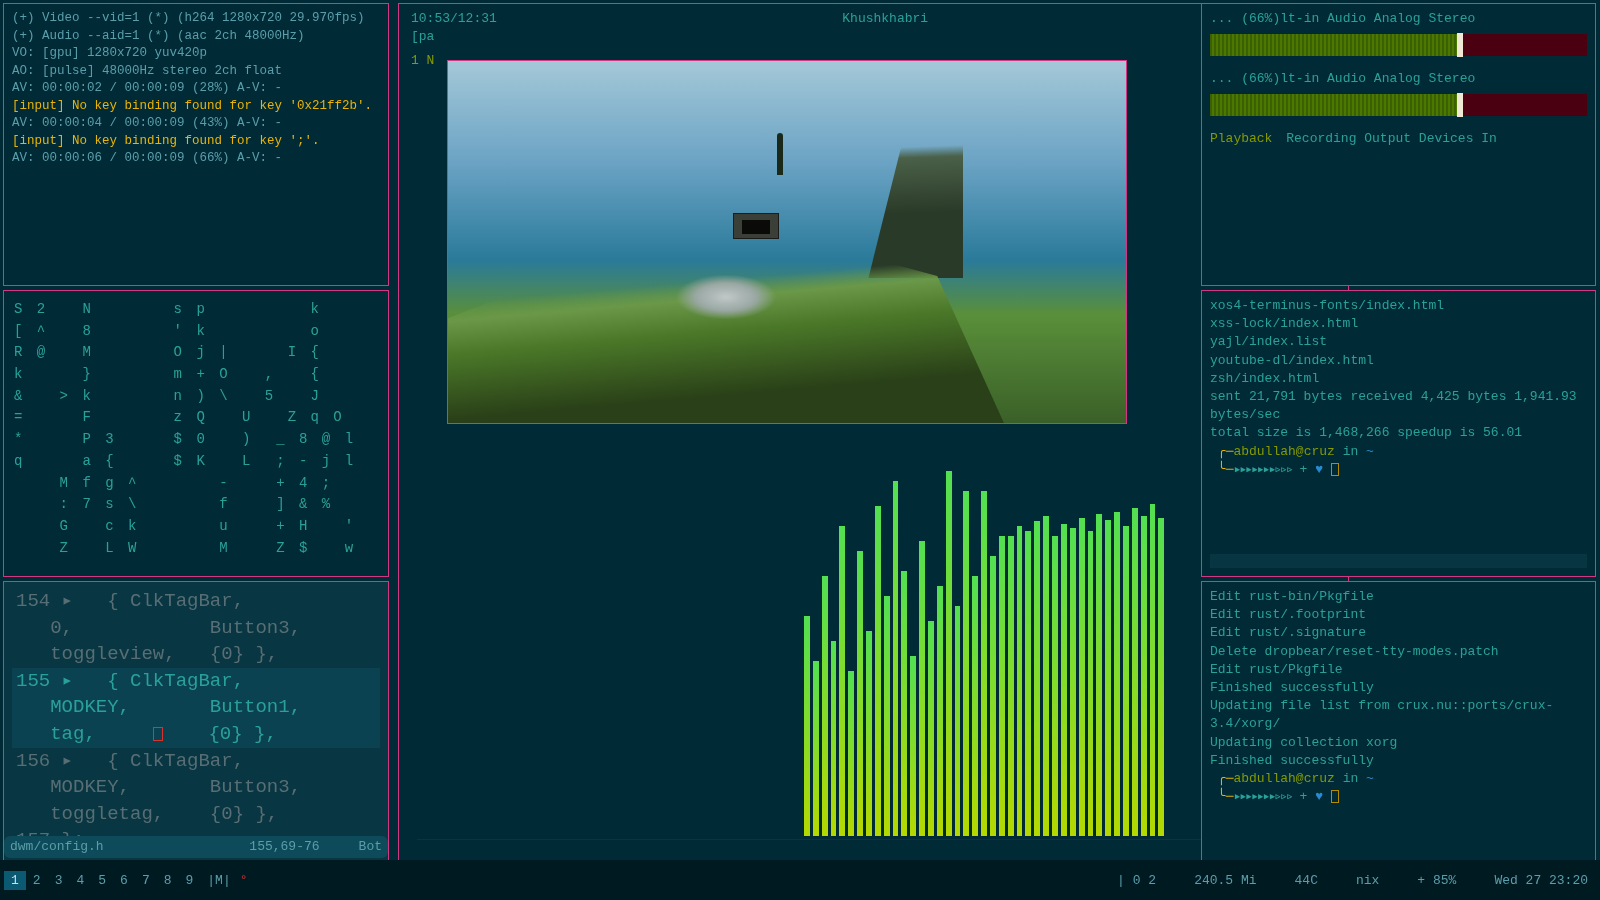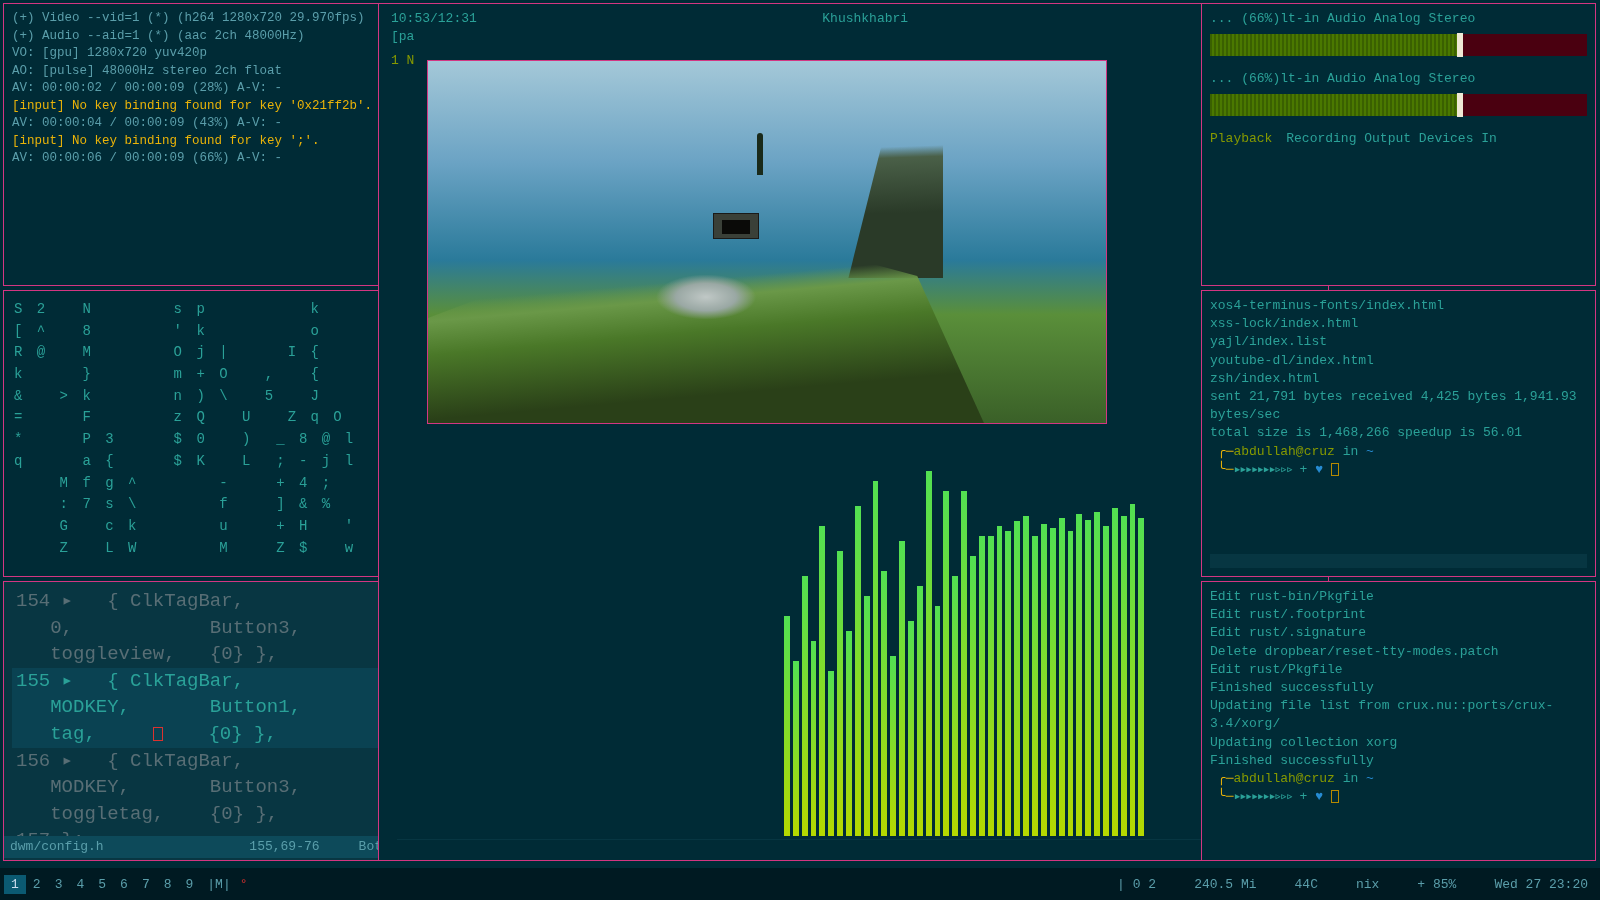--- a/index.html
+++ b/index.html
@@ -23,22 +23,22 @@
 }
 .green { color:#859900; }
 .yellow { color:#eab308; }
 .cyan { color:#2aa198; }
 .red { color:#dc322f; }
 .blue { color:#268bd2; }
 .dim { color:#586e75; }
 #mpv-log { left:3px; top:3px; width:386px; height:283px; font-size:12.5px; }
 #random-chars { left:3px; top:290px; width:386px; height:287px; padding:8px 10px; font-size:14px; letter-spacing:3px; line-height:1.55; }
 #editor { left:3px; top:581px; width:386px; height:280px; background:#083642; }
-#editor .statusline { position:absolute; bottom:2px; left:0; right:0; background:#0d4a5a; padding:2px 6px; font-size:13px; }
-#center { left:378px; top:3px; width:951px; height:858px; }
+#editor .statusline { position:absolute; bottom:2px; left:0; right:0; background:#0d4a5a; padding:2px 6px; font-size:13px;border-radius:6px; }
+#center { left:398px; top:3px; width:951px; height:858px; }
 #video-frame {
   position:absolute; left:48px; top:56px; width:680px; height:364px;
   border:1px solid #d33682;
   background:linear-gradient(to bottom,#a4c8d8 0%,#6ba3c4 28%,#2a7a9a 55%,#5a8f3a 70%,#3a6028 100%);
   overflow:hidden;
 }
 #video-frame::before {
   content:""; position:absolute; right:24%; top:0; width:20%; height:60%;
   background:linear-gradient(178deg,transparent 40%,#4a6048 45%,#2a3a28 70%);
   clip-path:polygon(30% 100%,100% 100%,100% 0%,70% 0%);
@@ -60,21 +60,21 @@
 #pulse { left:1201px; top:3px; width:395px; height:283px; }
 .volbar { height:22px; width:100%; background:#4a0010; position:relative; margin-top:6px; margin-bottom:14px; }
 .volbar .fill { position:absolute; left:0; top:0; bottom:0; background:repeating-linear-gradient(90deg,#3a6000 0 2px,#4a7800 2px 4px); }
 .volbar .fill::after { content:""; position:absolute; right:-4px; top:-1px; bottom:-1px; width:6px; background:#eee8d5; }
 #term1 { left:1201px; top:290px; width:395px; height:287px; font-size:13px; }
 #term2 { left:1201px; top:581px; width:395px; height:280px; font-size:13px; }
 .prompt-arrows { color:#2aa198; letter-spacing:-2px; }
 .heart { color:#268bd2; }
 .cursor { display:inline-block; width:8px; height:13px; border:1px solid #b58900; vertical-align:middle; }
 .hlbox { display:inline-block; width:10px; height:14px; border:1px solid #dc322f; vertical-align:middle; }
-#statusbar { position:absolute; left:0; right:0; bottom:0; height:32px; background:#001a22; display:flex; align-items:center; font-size:13px; padding:4px 4px;margin-top:43px; }
+#statusbar { position:absolute; left:0; right:0; bottom:0; height:40px; background:#001a22; display:flex; align-items:center; font-size:13px; padding:4px 4px;margin-top:43px; }
 #statusbar .tag { display:inline-block; padding:2px 7px; color:#5a9eaa; }
 #statusbar .tag.sel { background:#0b5a72; color:#cde; }
 #statusbar .right { margin-left:auto; display:flex; gap:38px; padding-right:8px; color:#5a9eaa; }
 .tabs-row { margin-top:14px; }
 .tabs-row span { margin-right:6px; }
 #editor .line { white-space:pre; padding:0 4px; font-size:19px; }
 #editor .hiline { background:#0a4252; }
 </style>
 </head>
 <body>

